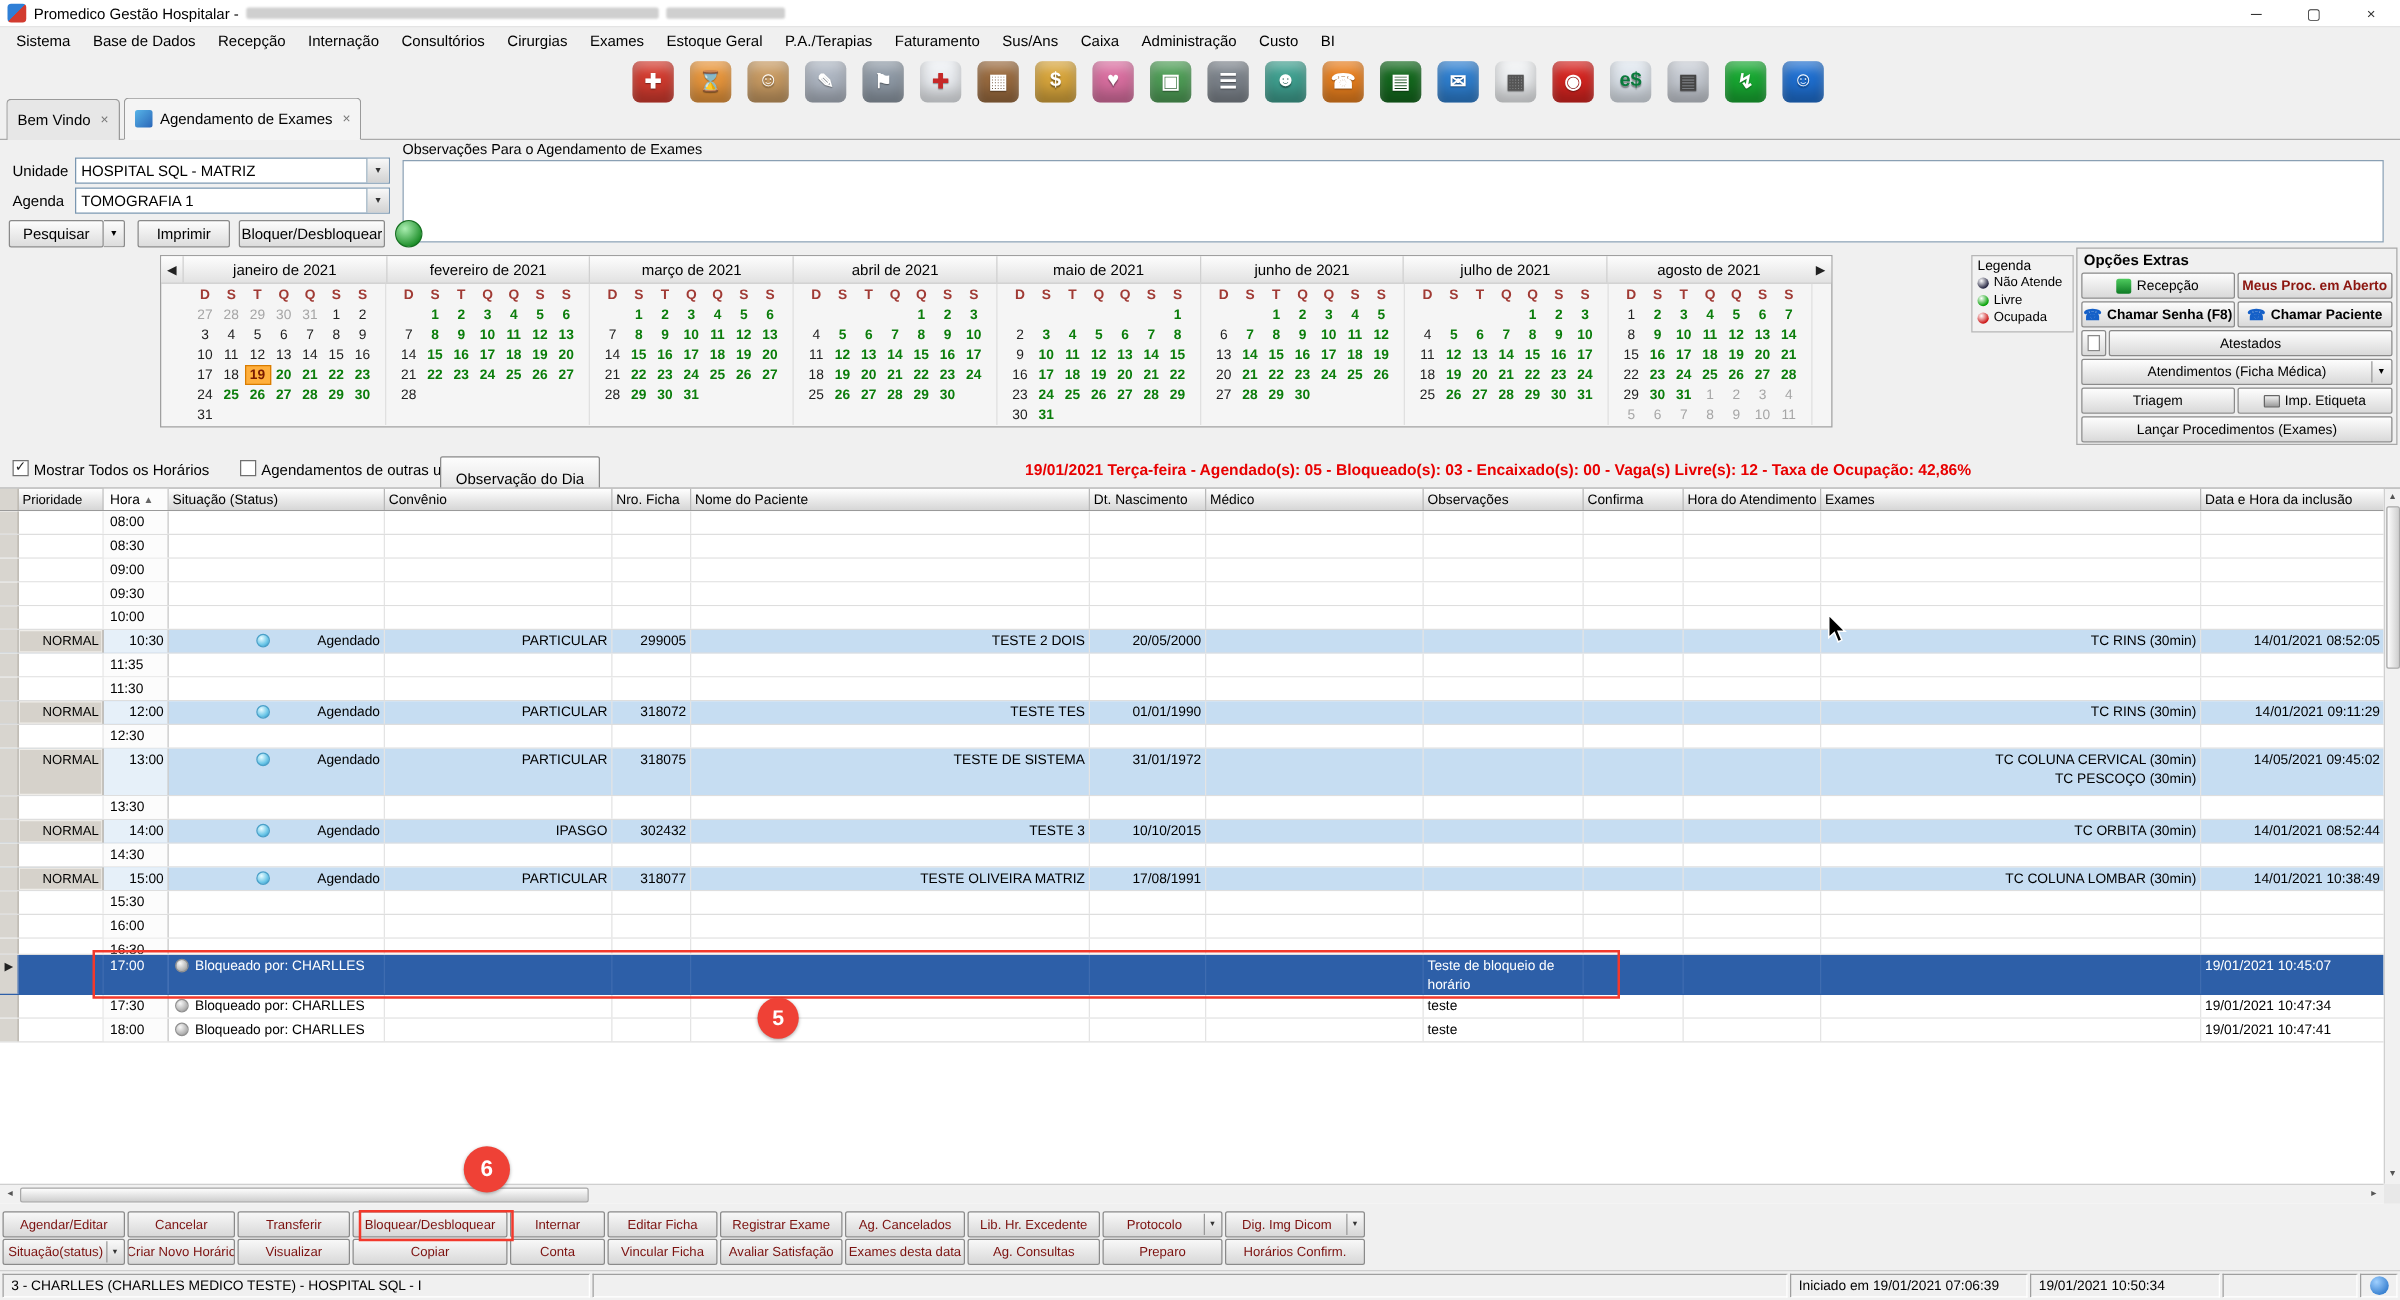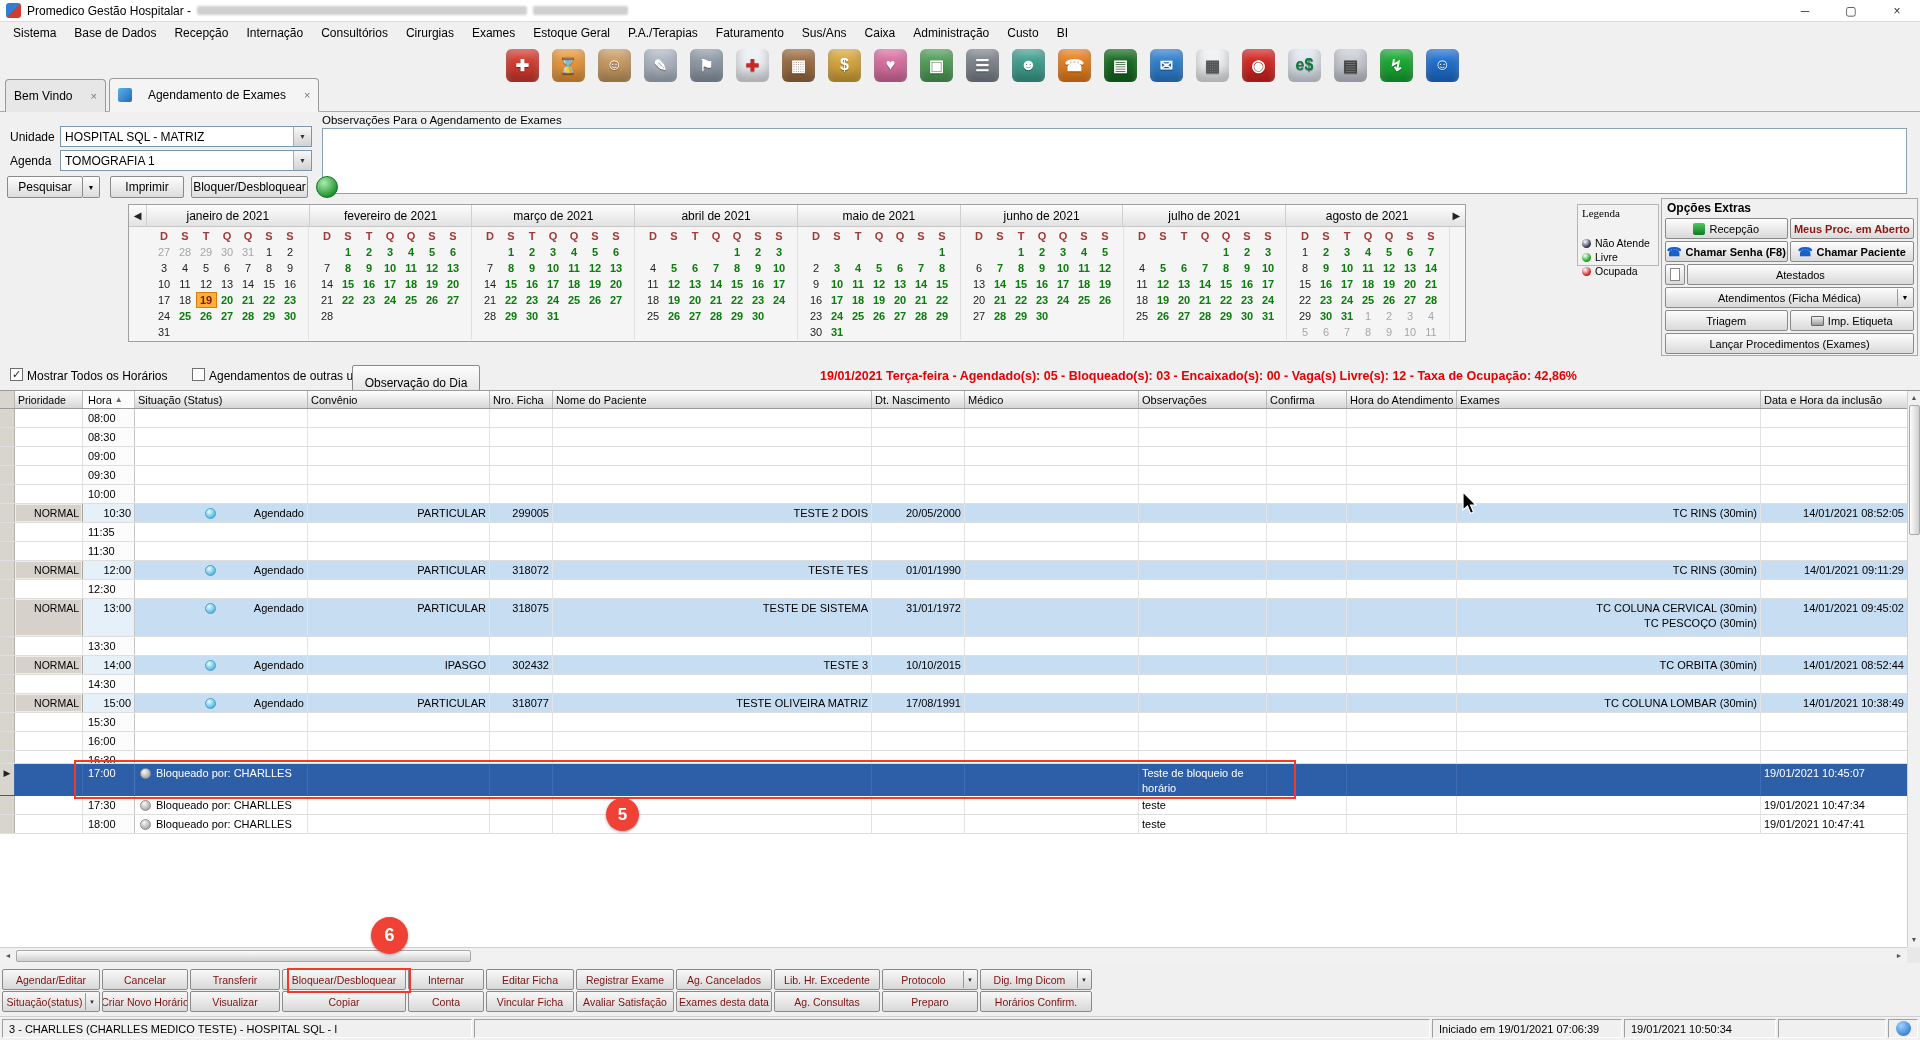--- a/index.html
+++ b/index.html
@@ -27,21 +27,21 @@
   .toolbar { position:absolute; top:44px; left:0; width:100%; height:42px; display:flex;
              align-items:center; gap:13px; padding-left:506px; background:#f0f0f0; }
   .tbicon { width:33px; height:33px; border-radius:6px; flex:none; display:flex; align-items:center;
             justify-content:center;
             box-shadow:inset 0 -9px 12px rgba(0,0,0,.28), inset 0 6px 8px rgba(255,255,255,.35); }
   .tbglyph { font-size:16px; font-weight:bold; color:#fff; text-shadow:0 1px 1px rgba(0,0,0,.4); }
 
   
   .tabbar { position:absolute; top:86px; left:0; width:100%; height:26px; border-bottom:1px solid #aaa;
             display:flex; align-items:flex-end; gap:3px; padding-left:5px; background:#f0f0f0; }
-  .tab { height:23px; display:flex; align-items:center; gap:16px; padding:16px 8px; position:relative; top:1px;
+  .tab { height:23px; display:flex; align-items:center; gap:6px; padding:16px 8px; position:relative; top:1px;
          border:1px solid #9a9a9a; border-bottom:none; border-radius:4px 4px 0 0; background:#e7e7e7; font-size:12px; }
   .tab.active { background:#f4f4f4; border-bottom:1px solid #f4f4f4; }
   .tabicon { width:14px; height:14px; border-radius:2px; display:inline-block;
              background:linear-gradient(135deg,#57b4e8,#2a66b8); }
   .tabclose { color:#777; font-size:11px; margin-left:2px; }
 
   
   .lbl { position:absolute; font-size:12px; white-space:nowrap; }
   .combo { position:absolute; height:21px; background:#fff; border:1px solid #7a96b0; display:flex;
            align-items:center; padding-left:4px; font-size:12px; }
@@ -73,21 +73,21 @@
   .wrow { display:flex; justify-content:center; height:16px; }
   .day { width:21px; text-align:center; font-size:11px; line-height:16px; }
   .dg { color:#0b7d0b; font-weight:bold; }
   .dn { color:#222; }
   .dp { color:#a6a6a6; }
   .ds { background:#ffaf3c; border:1px solid #d97c00; color:#7a1a00; font-weight:bold; line-height:14px; }
 
   
   .legend { position:absolute; left:1577px; top:204px; width:82px; height:62px; border:1px solid #b6b6b6;
             padding:2px 4px; font-size:10.5px; background:#f2f2f2; }
-  .legtitle { font-size:11px; margin-bottom:17px;font-family:Liberation Serif, serif; }
+  .legtitle { font-size:11px; margin-bottom:0; }
   .legitem { display:flex; align-items:center; gap:4px; height:14px; white-space:nowrap; }
   .dot { width:9px; height:9px; border-radius:50%; flex:none; }
 
   
   .extras { position:absolute; left:1661px; top:198px; width:257px; height:158px; border:1px solid #a8a8a8;
             background:#f0f0f0; padding:2px 3px; }
   .extitle { font-size:12px; font-weight:bold; margin:0 0 3px 2px; }
   .xrow { display:flex; gap:2px; margin-bottom:2px; }
   .xbtn { height:21px; background:linear-gradient(#fdfdfd,#d9d9d9); border:1px solid #8a8a8a; border-radius:2px;
           font-size:11px; display:flex; align-items:center; justify-content:center; gap:4px; padding:0 3px;
@@ -1099,21 +1099,21 @@
         <div class="td c4">PARTICULAR</div>
         <div class="td c5">318075</div>
         <div class="td c6">TESTE DE SISTEMA</div>
         <div class="td c7">31/01/1972</div>
         <div class="td c8"></div>
         <div class="td c9 exm"></div>
         <div class="td c10"></div>
         <div class="td c11"></div>
         <div class="td c12 exm">TC COLUNA CERVICAL (30min)
 TC PESCOÇO (30min)</div>
-        <div class="td c13">14/01/2021 09:45:02</div>
+        <div class="td c13">14/05/2021 09:45:02</div>
       </div>
       <div class="trow">
         <div class="td c0"></div>
         <div class="td c1"></div>
         <div class="td c2">13:30</div>
         <div class="td c3"></div>
         <div class="td c4"></div>
         <div class="td c5"></div>
         <div class="td c6"></div>
         <div class="td c7"></div>

